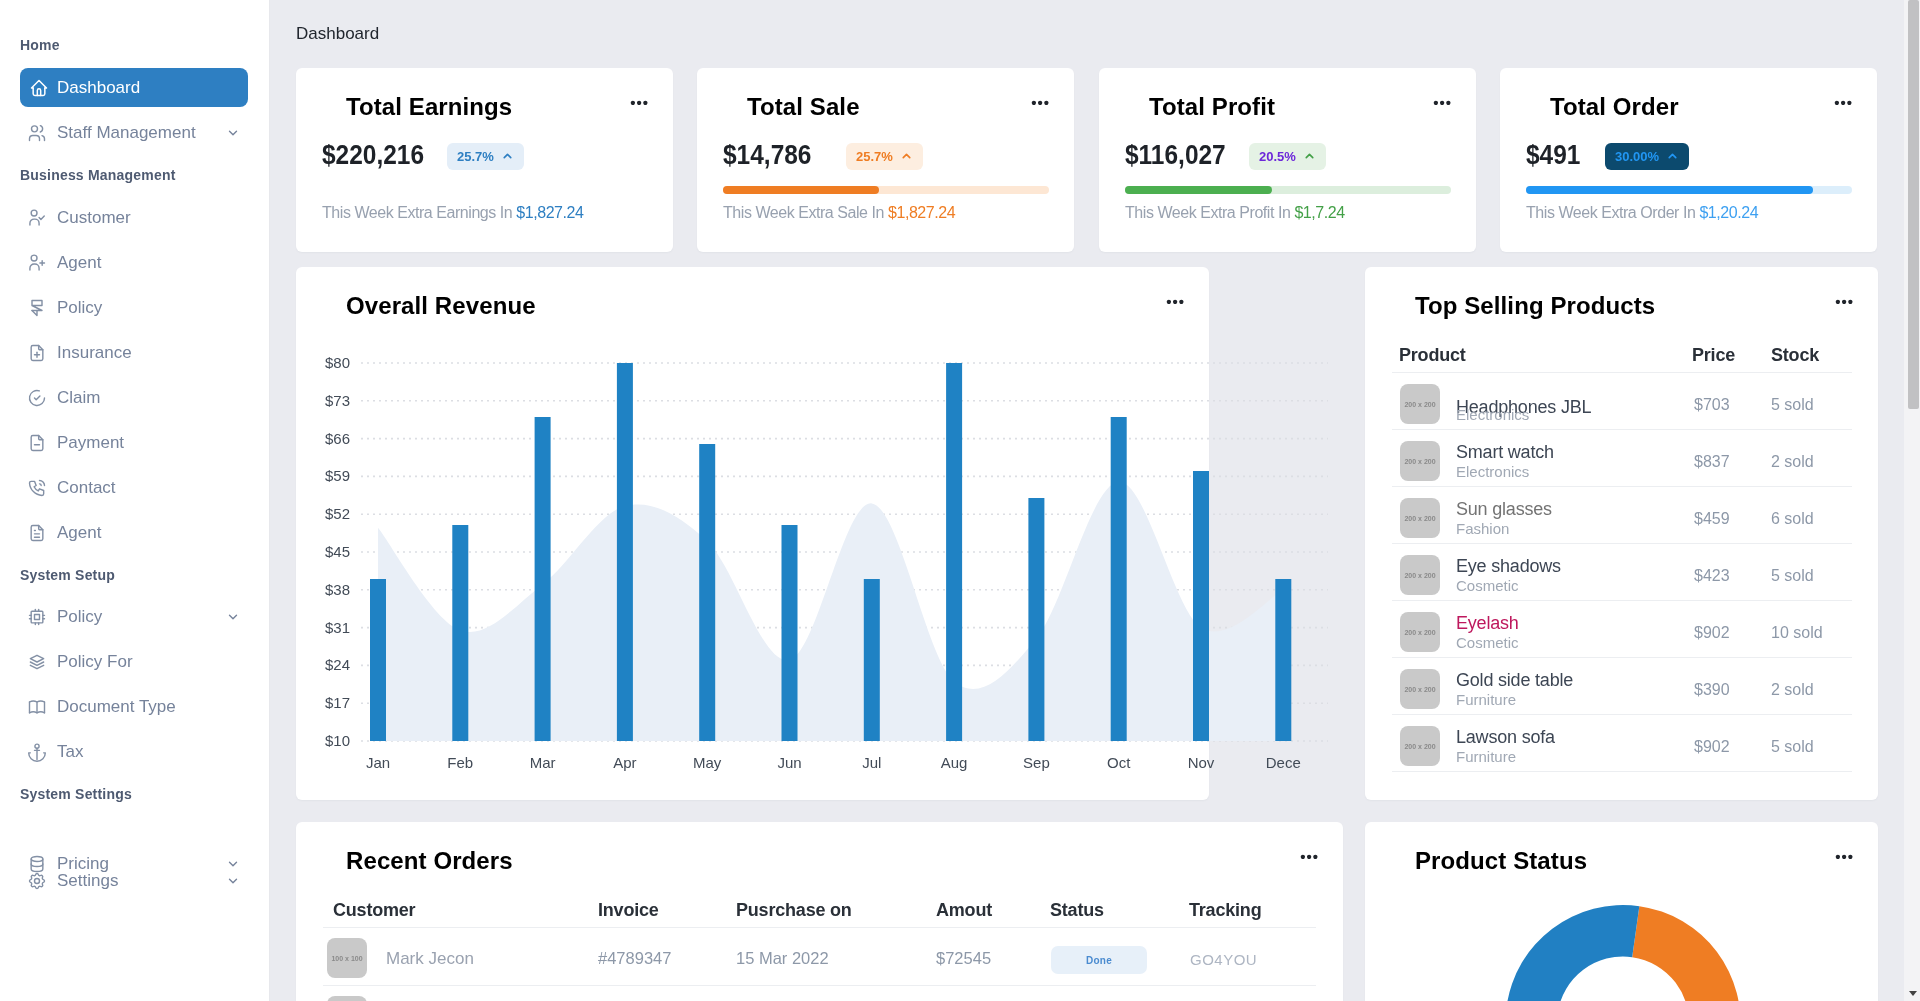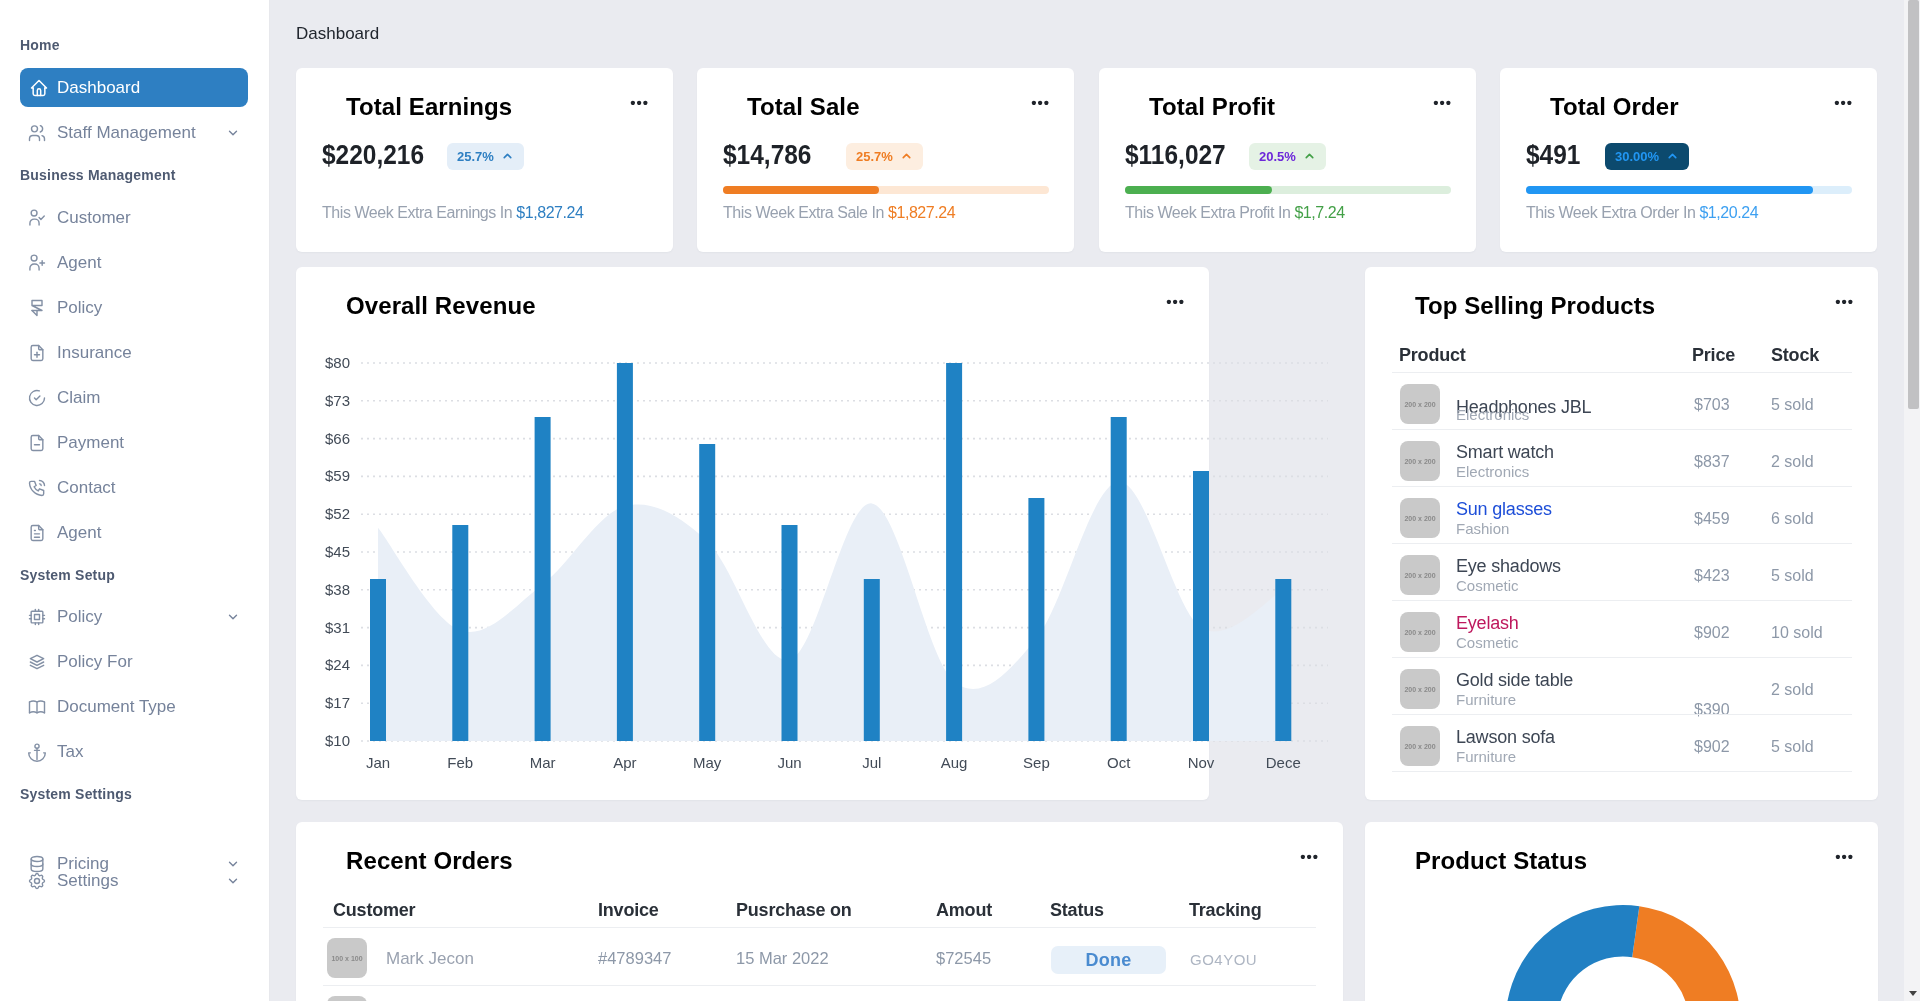--- a/index.html
+++ b/index.html
@@ -343,41 +343,41 @@
   <div class="td" style="left:329px; top:129px;">$703</div>
   <div class="td" style="left:406px; top:129px;">5 sold</div>
   <div class="rowline" style="left:27px; top:162px; width:460px;"></div>
   <div class="thumb" style="left:35px; top:174px;">200 x 200</div>
   <div style="position:absolute; left:91px; top:175px; font-size:18px; color:#3d4654; letter-spacing:-.2px;">Smart watch</div>
   <div style="position:absolute; left:91px; top:196px; font-size:15px; color:#a0a8b4;">Electronics</div>
   <div class="td" style="left:329px; top:186px;">$837</div>
   <div class="td" style="left:406px; top:186px;">2 sold</div>
   <div class="rowline" style="left:27px; top:219px; width:460px;"></div>
   <div class="thumb" style="left:35px; top:231px;">200 x 200</div>
-  <div style="position:absolute; left:91px; top:232px; font-size:18px; color:#1d4ed8; letter-spacing:-.2px;">Sun glasses</div>
+  <div style="position:absolute; left:91px; top:232px; font-size:18px; color:#737373; letter-spacing:-.2px;">Sun glasses</div>
   <div style="position:absolute; left:91px; top:253px; font-size:15px; color:#a0a8b4;">Fashion</div>
   <div class="td" style="left:329px; top:243px;">$459</div>
   <div class="td" style="left:406px; top:243px;">6 sold</div>
   <div class="rowline" style="left:27px; top:276px; width:460px;"></div>
   <div class="thumb" style="left:35px; top:288px;">200 x 200</div>
   <div style="position:absolute; left:91px; top:289px; font-size:18px; color:#3d4654; letter-spacing:-.2px;">Eye shadows</div>
   <div style="position:absolute; left:91px; top:310px; font-size:15px; color:#a0a8b4;">Cosmetic</div>
   <div class="td" style="left:329px; top:300px;">$423</div>
   <div class="td" style="left:406px; top:300px;">5 sold</div>
   <div class="rowline" style="left:27px; top:333px; width:460px;"></div>
   <div class="thumb" style="left:35px; top:345px;">200 x 200</div>
   <div style="position:absolute; left:91px; top:346px; font-size:18px; color:#be185d; letter-spacing:-.2px;">Eyelash</div>
   <div style="position:absolute; left:91px; top:367px; font-size:15px; color:#a0a8b4;">Cosmetic</div>
   <div class="td" style="left:329px; top:357px;">$902</div>
   <div class="td" style="left:406px; top:357px;">10 sold</div>
   <div class="rowline" style="left:27px; top:390px; width:460px;"></div>
   <div class="thumb" style="left:35px; top:402px;">200 x 200</div>
   <div style="position:absolute; left:91px; top:403px; font-size:18px; color:#3d4654; letter-spacing:-.2px;">Gold side table</div>
   <div style="position:absolute; left:91px; top:424px; font-size:15px; color:#a0a8b4;">Furniture</div>
-  <div class="td" style="left:329px; top:414px;margin-top:20px;">$390</div>
+  <div class="td" style="left:329px; top:414px;">$390</div>
   <div class="td" style="left:406px; top:414px;">2 sold</div>
   <div class="rowline" style="left:27px; top:447px; width:460px;"></div>
   <div class="thumb" style="left:35px; top:459px;">200 x 200</div>
   <div style="position:absolute; left:91px; top:460px; font-size:18px; color:#3d4654; letter-spacing:-.2px;">Lawson sofa</div>
   <div style="position:absolute; left:91px; top:481px; font-size:15px; color:#a0a8b4;">Furniture</div>
   <div class="td" style="left:329px; top:471px;">$902</div>
   <div class="td" style="left:406px; top:471px;">5 sold</div>
   <div class="rowline" style="left:27px; top:504px; width:460px;"></div>
 </div>
 <div class="card" id="orders" style="left:296px; top:822px; width:1047px; height:400px;">
@@ -388,21 +388,21 @@
   <div class="th" style="left:440px; top:78px;">Pusrchase on</div>
   <div class="th" style="left:640px; top:78px;">Amout</div>
   <div class="th" style="left:754px; top:78px;">Status</div>
   <div class="th" style="left:893px; top:78px;">Tracking</div>
   <div class="rowline" style="left:27px; top:105px; width:993px;"></div>
   <div class="thumb" style="left:31px; top:116px;">100 x 100</div>
   <div class="td" style="left:90px; top:127px; font-size:17px; color:#9aa2b0;">Mark Jecon</div>
   <div class="td" style="left:302px; top:127px; font-size:16.5px;">#4789347</div>
   <div class="td" style="left:440px; top:127px; font-size:16.5px;">15 Mar 2022</div>
   <div class="td" style="left:640px; top:127px; font-size:16.5px;">$72545</div>
-  <div style="position:absolute; left:755px; top:124px; width:115px; height:28px; background:#e7f0f9; border-radius:7px; color:#4a8bd0; font-size:18px; font-weight:bold; display:flex; align-items:center; justify-content:center; letter-spacing:.3px;">Done</div>
+  <div style="position:absolute; left:755px; top:124px; width:96px; height:28px; background:#e7f0f9; border-radius:7px; color:#4a8bd0; font-size:10px; font-weight:bold; display:flex; align-items:center; justify-content:center; letter-spacing:.3px;">Done</div>
   <div class="td" style="left:894px; top:129px; font-size:15px; color:#aeb6c3; letter-spacing:.5px;">GO4YOU</div>
   <div class="rowline" style="left:27px; top:163px; width:993px;"></div>
   <div class="thumb" style="left:31px; top:174px;">100 x 100</div>
 </div>
 <div class="card" id="status" style="left:1365px; top:822px; width:513px; height:400px;">
   <div class="ctitle">Product Status</div>
     <div class="dots"></div>
   <svg width="513" height="400" viewBox="0 0 513 400" style="position:absolute; left:0; top:0;">
     <path d="M274.35,84.14 A117.5,117.5 0 0 1 241.65,316.86 L248.81,265.86 A66,66 0 0 0 267.19,135.14 Z" fill="#ef7d23"></path>
     <path d="M241.65,316.86 A117.5,117.5 0 0 1 274.35,84.14 L267.19,135.14 A66,66 0 0 0 248.81,265.86 Z" fill="#2180c3"></path>

